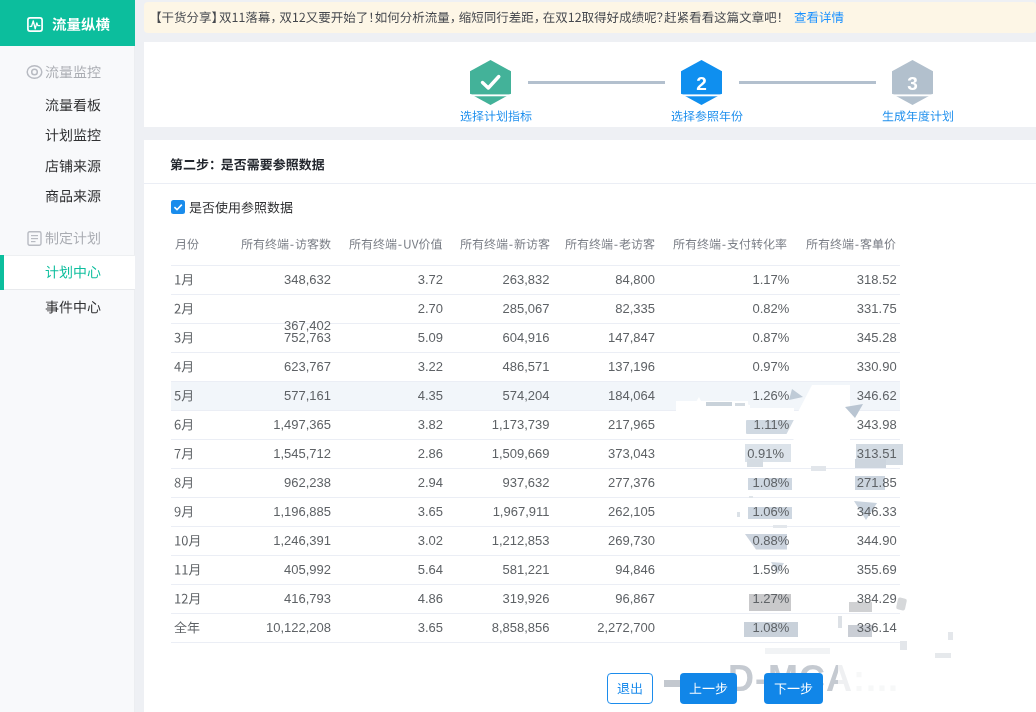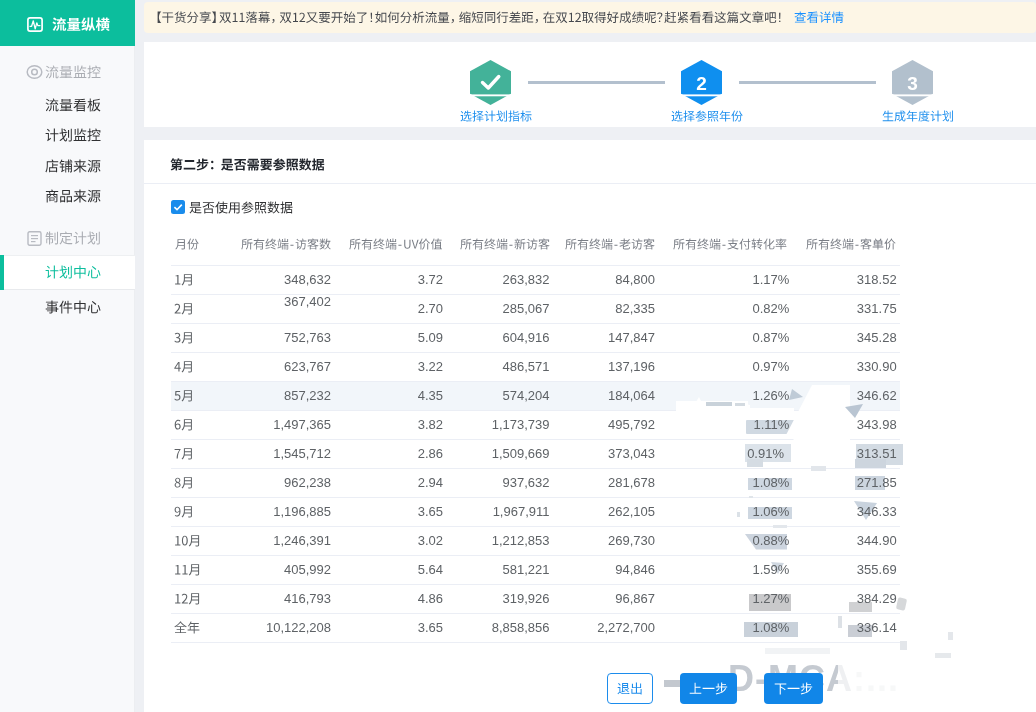--- a/index.html
+++ b/index.html
@@ -170,21 +170,21 @@
   </svg>
 <div class="num" style="right:705px;top:271.5px">348,632</div>
 <div class="num" style="right:593px;top:271.5px">3.72</div>
 <div class="num" style="right:486.5px;top:271.5px">263,832</div>
 <div class="num" style="right:381px;top:271.5px">84,800</div>
 <div class="num" style="right:246.7px;top:271.5px">1.17%</div>
 <div class="num" style="right:139.4px;top:271.5px">318.52</div>
 <svg class="t " style="left:174px;top:302px;" width="22" height="15" viewBox="0 -11.4 22 15">
     <path d="M0.6 0H6.6V-1H3.9C3.4 -1 2.9 -1 2.4 -0.9C4.6 -3.1 6.1 -5 6.1 -6.9C6.1 -8.6 5 -9.7 3.3 -9.7C2.1 -9.7 1.3 -9.2 0.5 -8.3L1.2 -7.6C1.7 -8.3 2.4 -8.7 3.2 -8.7C4.4 -8.7 4.9 -7.9 4.9 -6.9C4.9 -5.2 3.6 -3.3 0.6 -0.7Z M9.9 -10.2V-6.2C9.9 -4.1 9.7 -1.5 7.6 0.4C7.8 0.5 8.2 0.8 8.3 1.1C9.6 -0.1 10.3 -1.5 10.6 -3H16.9V-0.4C16.9 -0.1 16.8 -0 16.5 -0C16.2 -0 15.1 0 14 -0C14.2 0.2 14.4 0.7 14.4 1C15.8 1 16.7 1 17.2 0.8C17.7 0.6 17.9 0.3 17.9 -0.4V-10.2ZM10.9 -9.3H16.9V-7.1H10.9ZM10.9 -6.2H16.9V-4H10.8C10.9 -4.7 10.9 -5.5 10.9 -6.2Z" fill="#5e6266"></path>
   </svg>
-<div class="num" style="right:705px;top:294px">367,402</div>
+<div class="num" style="right:705px;top:318px">367,402</div>
 <div class="num" style="right:593px;top:300.5px">2.70</div>
 <div class="num" style="right:486.5px;top:300.5px">285,067</div>
 <div class="num" style="right:381px;top:300.5px">82,335</div>
 <div class="num" style="right:246.7px;top:300.5px">0.82%</div>
 <div class="num" style="right:139.4px;top:300.5px">331.75</div>
 <svg class="t " style="left:174px;top:331px;" width="22" height="15" viewBox="0 -11.4 22 15">
     <path d="M3.4 0.2C5.1 0.2 6.5 -0.8 6.5 -2.5C6.5 -3.9 5.6 -4.7 4.5 -5V-5C5.5 -5.4 6.2 -6.2 6.2 -7.3C6.2 -8.8 5 -9.7 3.4 -9.7C2.3 -9.7 1.4 -9.2 0.7 -8.6L1.4 -7.8C1.9 -8.4 2.6 -8.7 3.3 -8.7C4.3 -8.7 5 -8.1 5 -7.2C5 -6.2 4.3 -5.4 2.3 -5.4V-4.5C4.5 -4.5 5.3 -3.7 5.3 -2.6C5.3 -1.5 4.5 -0.8 3.3 -0.8C2.3 -0.8 1.5 -1.3 1 -1.9L0.4 -1.1C1 -0.5 1.9 0.2 3.4 0.2Z M9.9 -10.2V-6.2C9.9 -4.1 9.7 -1.5 7.6 0.4C7.8 0.5 8.2 0.8 8.3 1.1C9.6 -0.1 10.3 -1.5 10.6 -3H16.9V-0.4C16.9 -0.1 16.8 -0 16.5 -0C16.2 -0 15.1 0 14 -0C14.2 0.2 14.4 0.7 14.4 1C15.8 1 16.7 1 17.2 0.8C17.7 0.6 17.9 0.3 17.9 -0.4V-10.2ZM10.9 -9.3H16.9V-7.1H10.9ZM10.9 -6.2H16.9V-4H10.8C10.9 -4.7 10.9 -5.5 10.9 -6.2Z" fill="#5e6266"></path>
   </svg>
 <div class="num" style="right:705px;top:329.5px">752,763</div>
 <div class="num" style="right:593px;top:329.5px">5.09</div>
@@ -197,51 +197,51 @@
   </svg>
 <div class="num" style="right:705px;top:358.5px">623,767</div>
 <div class="num" style="right:593px;top:358.5px">3.22</div>
 <div class="num" style="right:486.5px;top:358.5px">486,571</div>
 <div class="num" style="right:381px;top:358.5px">137,196</div>
 <div class="num" style="right:246.7px;top:358.5px">0.97%</div>
 <div class="num" style="right:139.4px;top:358.5px">330.90</div>
 <svg class="t " style="left:174px;top:389px;" width="22" height="15" viewBox="0 -11.4 22 15">
     <path d="M3.4 0.2C5 0.2 6.5 -1 6.5 -3.1C6.5 -5.2 5.2 -6.1 3.7 -6.1C3.1 -6.1 2.7 -6 2.2 -5.8L2.5 -8.5H6.1V-9.5H1.4L1.1 -5.1L1.8 -4.7C2.3 -5 2.7 -5.2 3.3 -5.2C4.5 -5.2 5.3 -4.4 5.3 -3.1C5.3 -1.7 4.4 -0.8 3.3 -0.8C2.2 -0.8 1.5 -1.3 0.9 -1.9L0.4 -1.1C1 -0.5 1.9 0.2 3.4 0.2Z M9.9 -10.2V-6.2C9.9 -4.1 9.7 -1.5 7.6 0.4C7.8 0.5 8.2 0.8 8.3 1.1C9.6 -0.1 10.3 -1.5 10.6 -3H16.9V-0.4C16.9 -0.1 16.8 -0 16.5 -0C16.2 -0 15.1 0 14 -0C14.2 0.2 14.4 0.7 14.4 1C15.8 1 16.7 1 17.2 0.8C17.7 0.6 17.9 0.3 17.9 -0.4V-10.2ZM10.9 -9.3H16.9V-7.1H10.9ZM10.9 -6.2H16.9V-4H10.8C10.9 -4.7 10.9 -5.5 10.9 -6.2Z" fill="#5e6266"></path>
   </svg>
-<div class="num" style="right:705px;top:387.5px">857,232</div>
+<div class="num" style="right:705px;top:387.5px">577,161</div>
 <div class="num" style="right:593px;top:387.5px">4.35</div>
 <div class="num" style="right:486.5px;top:387.5px">574,204</div>
 <div class="num" style="right:381px;top:387.5px">184,064</div>
 <div class="num" style="right:246.7px;top:387.5px">1.26%</div>
 <div class="num" style="right:139.4px;top:387.5px">346.62</div>
 <svg class="t " style="left:174px;top:418px;" width="22" height="15" viewBox="0 -11.4 22 15">
     <path d="M3.9 0.2C5.4 0.2 6.7 -1.1 6.7 -2.9C6.7 -4.9 5.6 -5.9 4 -5.9C3.3 -5.9 2.4 -5.5 1.8 -4.8C1.9 -7.7 3 -8.7 4.3 -8.7C4.9 -8.7 5.4 -8.4 5.8 -8L6.5 -8.7C6 -9.3 5.2 -9.7 4.3 -9.7C2.4 -9.7 0.7 -8.3 0.7 -4.5C0.7 -1.4 2.1 0.2 3.9 0.2ZM1.9 -3.8C2.5 -4.7 3.2 -5 3.8 -5C5 -5 5.5 -4.2 5.5 -2.9C5.5 -1.6 4.8 -0.8 3.9 -0.8C2.7 -0.8 2 -1.8 1.9 -3.8Z M9.9 -10.2V-6.2C9.9 -4.1 9.7 -1.5 7.6 0.4C7.8 0.5 8.2 0.8 8.3 1.1C9.6 -0.1 10.3 -1.5 10.6 -3H16.9V-0.4C16.9 -0.1 16.8 -0 16.5 -0C16.2 -0 15.1 0 14 -0C14.2 0.2 14.4 0.7 14.4 1C15.8 1 16.7 1 17.2 0.8C17.7 0.6 17.9 0.3 17.9 -0.4V-10.2ZM10.9 -9.3H16.9V-7.1H10.9ZM10.9 -6.2H16.9V-4H10.8C10.9 -4.7 10.9 -5.5 10.9 -6.2Z" fill="#5e6266"></path>
   </svg>
 <div class="num" style="right:705px;top:416.5px">1,497,365</div>
 <div class="num" style="right:593px;top:416.5px">3.82</div>
 <div class="num" style="right:486.5px;top:416.5px">1,173,739</div>
-<div class="num" style="right:381px;top:416.5px">495,792</div>
+<div class="num" style="right:381px;top:416.5px">217,965</div>
 <div class="num" style="right:246.7px;top:416.5px">1.11%</div>
 <div class="num" style="right:139.4px;top:416.5px">343.98</div>
 <svg class="t " style="left:174px;top:447px;" width="22" height="15" viewBox="0 -11.4 22 15">
     <path d="M2.6 0H3.8C4 -3.7 4.4 -6 6.6 -8.8V-9.5H0.6V-8.5H5.3C3.4 -5.9 2.7 -3.6 2.6 0Z M9.9 -10.2V-6.2C9.9 -4.1 9.7 -1.5 7.6 0.4C7.8 0.5 8.2 0.8 8.3 1.1C9.6 -0.1 10.3 -1.5 10.6 -3H16.9V-0.4C16.9 -0.1 16.8 -0 16.5 -0C16.2 -0 15.1 0 14 -0C14.2 0.2 14.4 0.7 14.4 1C15.8 1 16.7 1 17.2 0.8C17.7 0.6 17.9 0.3 17.9 -0.4V-10.2ZM10.9 -9.3H16.9V-7.1H10.9ZM10.9 -6.2H16.9V-4H10.8C10.9 -4.7 10.9 -5.5 10.9 -6.2Z" fill="#5e6266"></path>
   </svg>
 <div class="num" style="right:705px;top:445.5px">1,545,712</div>
 <div class="num" style="right:593px;top:445.5px">2.86</div>
 <div class="num" style="right:486.5px;top:445.5px">1,509,669</div>
 <div class="num" style="right:381px;top:445.5px">373,043</div>
 <div class="num" style="right:252px;top:445.5px">0.91%</div>
 <div class="num" style="right:139.4px;top:445.5px">313.51</div>
 <svg class="t " style="left:174px;top:476px;" width="22" height="15" viewBox="0 -11.4 22 15">
     <path d="M3.6 0.2C5.4 0.2 6.6 -0.9 6.6 -2.3C6.6 -3.6 5.8 -4.3 5 -4.8V-4.9C5.6 -5.3 6.3 -6.2 6.3 -7.2C6.3 -8.6 5.3 -9.7 3.7 -9.7C2.2 -9.7 1.1 -8.7 1.1 -7.3C1.1 -6.3 1.7 -5.5 2.3 -5.1V-5C1.5 -4.5 0.6 -3.6 0.6 -2.4C0.6 -0.9 1.9 0.2 3.6 0.2ZM4.3 -5.2C3.2 -5.6 2.1 -6.1 2.1 -7.3C2.1 -8.2 2.8 -8.8 3.7 -8.8C4.7 -8.8 5.3 -8 5.3 -7.1C5.3 -6.4 4.9 -5.7 4.3 -5.2ZM3.7 -0.7C2.5 -0.7 1.7 -1.5 1.7 -2.5C1.7 -3.4 2.2 -4.1 3 -4.6C4.3 -4.1 5.5 -3.6 5.5 -2.3C5.5 -1.4 4.8 -0.7 3.7 -0.7Z M9.9 -10.2V-6.2C9.9 -4.1 9.7 -1.5 7.6 0.4C7.8 0.5 8.2 0.8 8.3 1.1C9.6 -0.1 10.3 -1.5 10.6 -3H16.9V-0.4C16.9 -0.1 16.8 -0 16.5 -0C16.2 -0 15.1 0 14 -0C14.2 0.2 14.4 0.7 14.4 1C15.8 1 16.7 1 17.2 0.8C17.7 0.6 17.9 0.3 17.9 -0.4V-10.2ZM10.9 -9.3H16.9V-7.1H10.9ZM10.9 -6.2H16.9V-4H10.8C10.9 -4.7 10.9 -5.5 10.9 -6.2Z" fill="#5e6266"></path>
   </svg>
 <div class="num" style="right:705px;top:474.5px">962,238</div>
 <div class="num" style="right:593px;top:474.5px">2.94</div>
 <div class="num" style="right:486.5px;top:474.5px">937,632</div>
-<div class="num" style="right:381px;top:474.5px">281,678</div>
+<div class="num" style="right:381px;top:474.5px">277,376</div>
 <div class="num" style="right:246.7px;top:474.5px">1.08%</div>
 <div class="num" style="right:139.4px;top:474.5px">271.85</div>
 <svg class="t " style="left:174px;top:505px;" width="22" height="15" viewBox="0 -11.4 22 15">
     <path d="M3.1 0.2C4.8 0.2 6.5 -1.3 6.5 -5.2C6.5 -8.2 5.1 -9.7 3.3 -9.7C1.8 -9.7 0.6 -8.5 0.6 -6.6C0.6 -4.6 1.6 -3.6 3.2 -3.6C4 -3.6 4.8 -4.1 5.4 -4.8C5.3 -1.8 4.2 -0.8 3 -0.8C2.4 -0.8 1.8 -1.1 1.4 -1.5L0.8 -0.8C1.3 -0.2 2 0.2 3.1 0.2ZM5.4 -5.8C4.7 -4.9 4 -4.5 3.4 -4.5C2.3 -4.5 1.7 -5.3 1.7 -6.6C1.7 -7.9 2.4 -8.8 3.3 -8.8C4.5 -8.8 5.3 -7.7 5.4 -5.8Z M9.9 -10.2V-6.2C9.9 -4.1 9.7 -1.5 7.6 0.4C7.8 0.5 8.2 0.8 8.3 1.1C9.6 -0.1 10.3 -1.5 10.6 -3H16.9V-0.4C16.9 -0.1 16.8 -0 16.5 -0C16.2 -0 15.1 0 14 -0C14.2 0.2 14.4 0.7 14.4 1C15.8 1 16.7 1 17.2 0.8C17.7 0.6 17.9 0.3 17.9 -0.4V-10.2ZM10.9 -9.3H16.9V-7.1H10.9ZM10.9 -6.2H16.9V-4H10.8C10.9 -4.7 10.9 -5.5 10.9 -6.2Z" fill="#5e6266"></path>
   </svg>
 <div class="num" style="right:705px;top:503.5px">1,196,885</div>
 <div class="num" style="right:593px;top:503.5px">3.65</div>
 <div class="num" style="right:486.5px;top:503.5px">1,967,911</div>
 <div class="num" style="right:381px;top:503.5px">262,105</div>
 <div class="num" style="right:246.7px;top:503.5px">1.06%</div>

